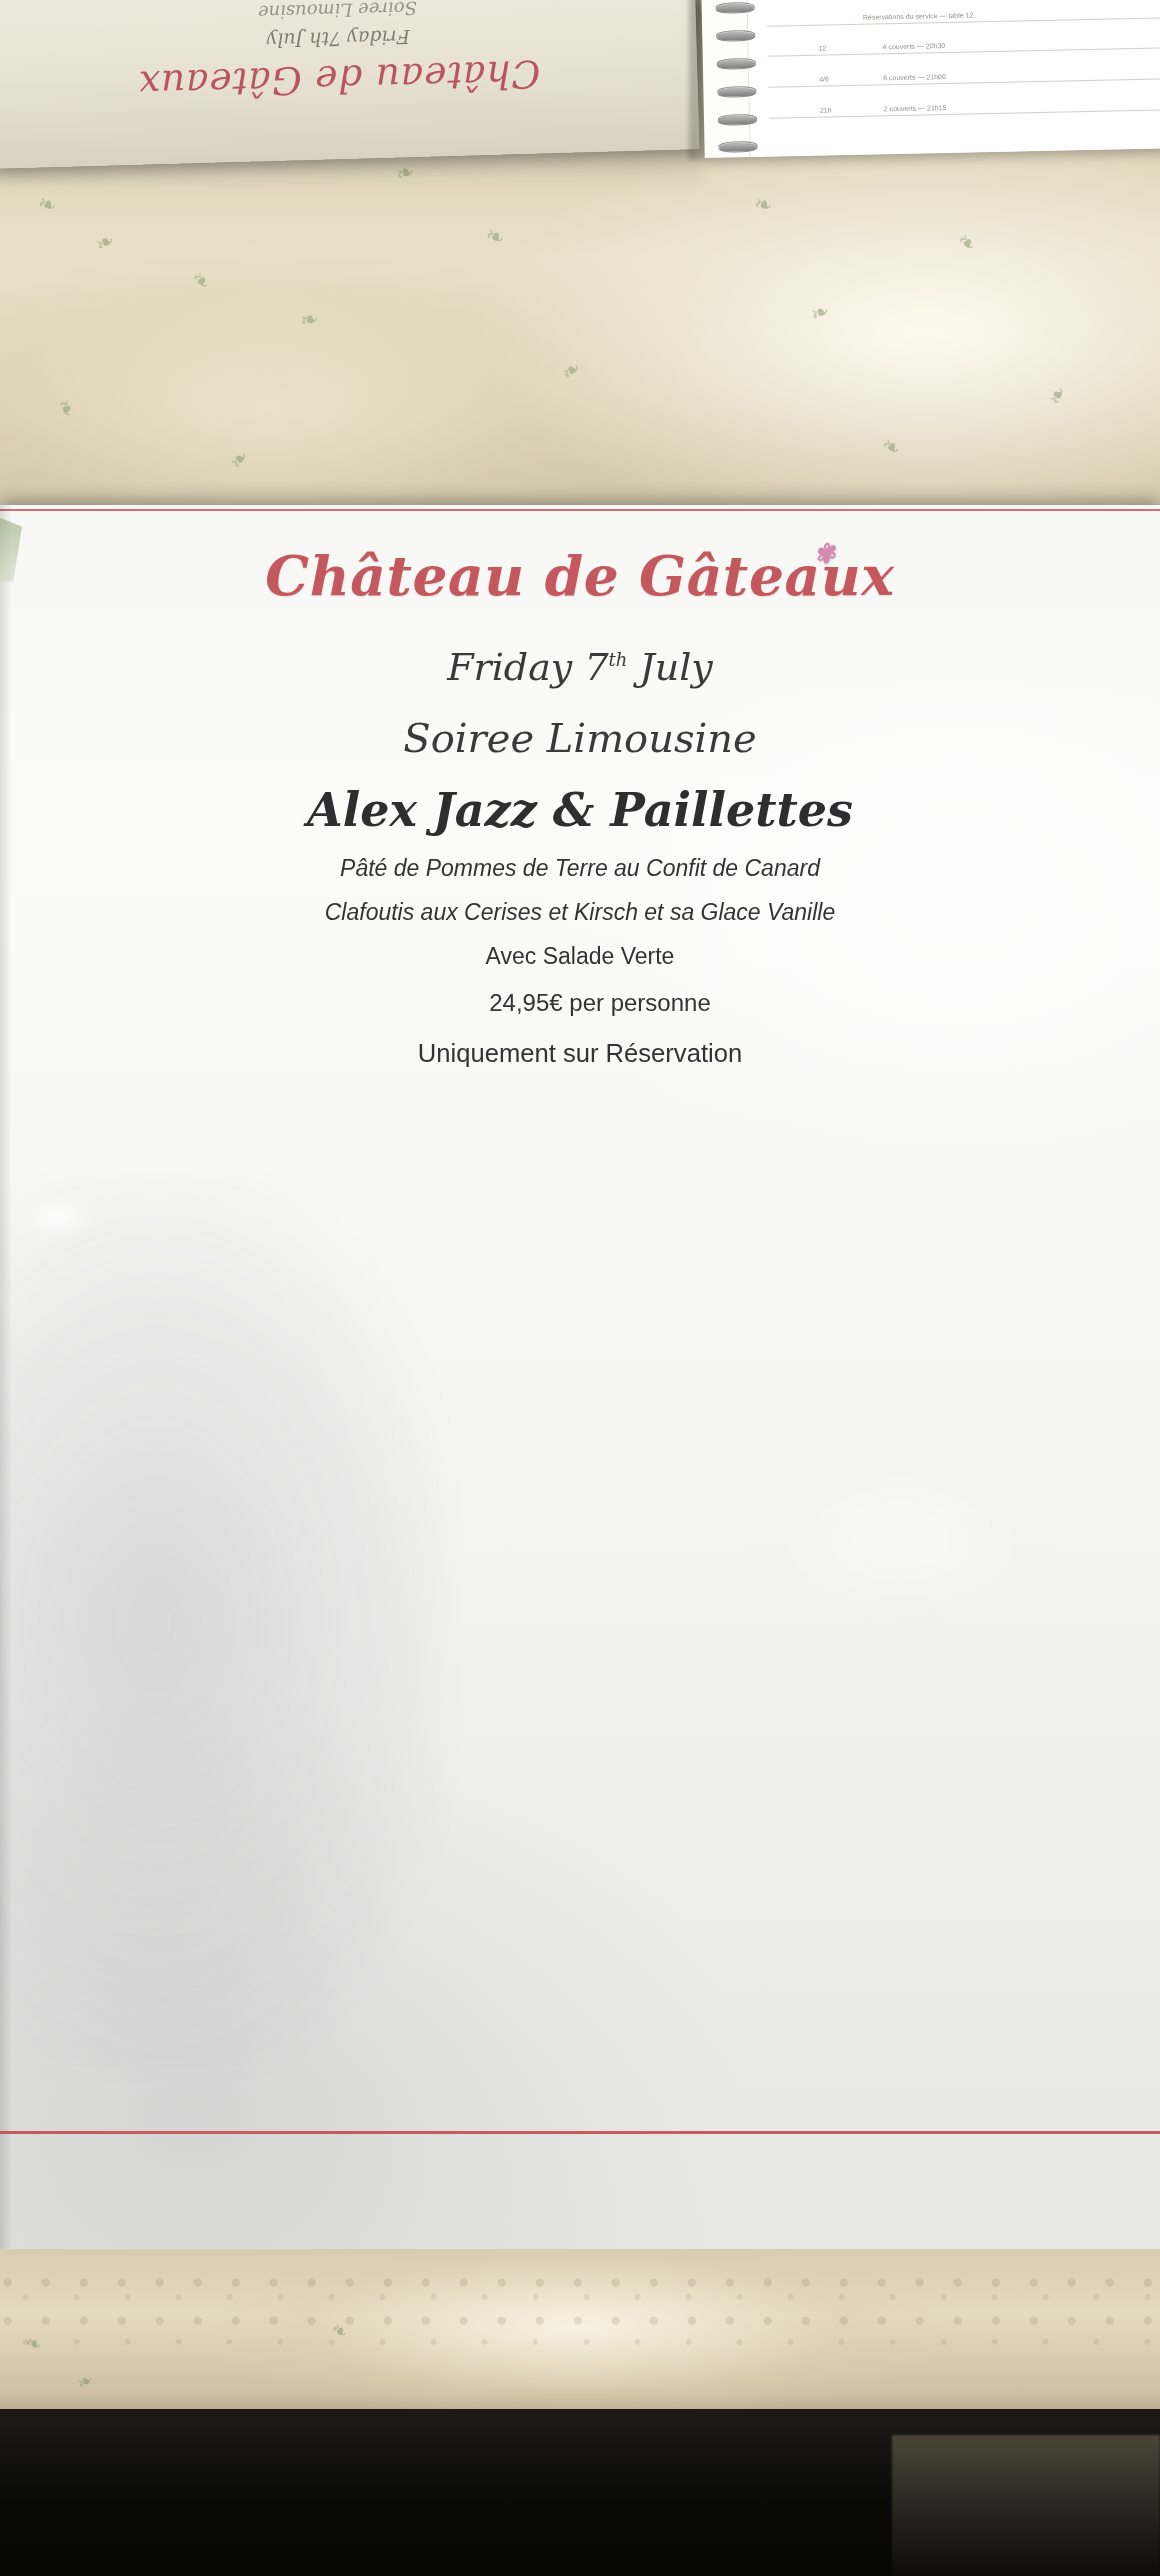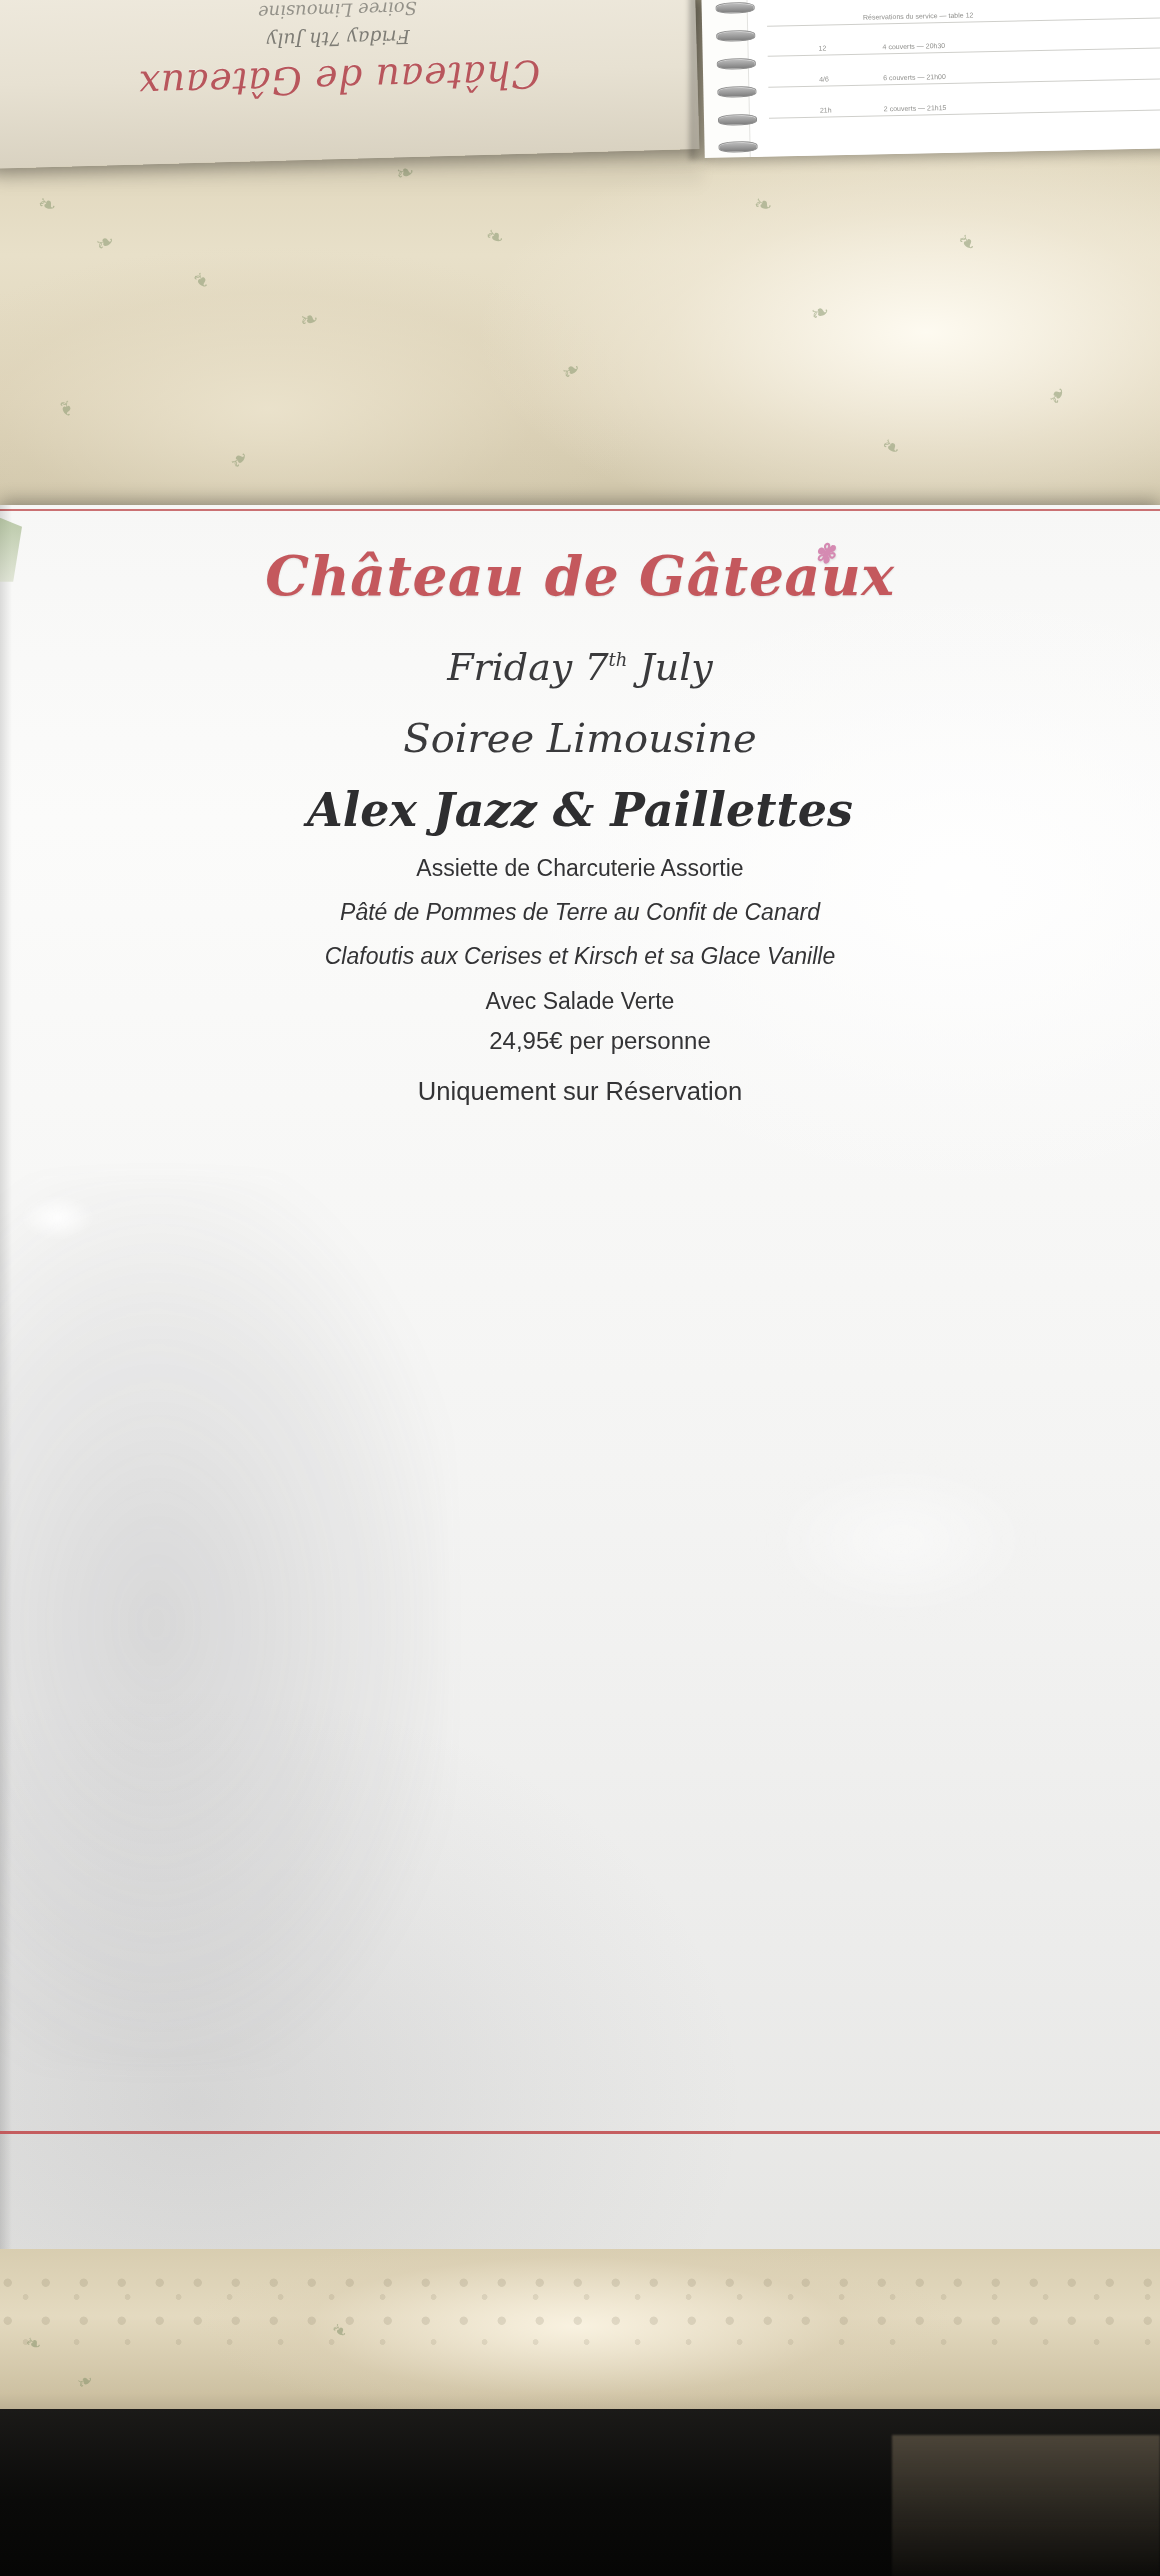--- a/index.html
+++ b/index.html
@@ -272,21 +272,21 @@
   .menu-item {
     margin-top: 18px;
     font-size: 23px;
     color: #333335;
     line-height: 1.15;
   }
   .menu-item.italic {
     font-style: italic;
   }
   .price-line {
-    margin-top: 13px;
+    margin-top: 19px;
     font-size: 24px;
     color: #333335;
     padding-left: 40px;
   }
   .reservation-line {
     margin-top: 22px;
     font-size: 25.6px;
     color: #333335;
   }
 
@@ -438,21 +438,20 @@
       </div>
 
       <div class="date-line">
         <span>Friday 7</span><sup>th</sup><span> July</span>
       </div>
 
       <div class="event-line">Soiree Limousine</div>
       <div class="artist-line">Alex Jazz &amp; Paillettes</div>
 
 
-      <div class="menu-item">Assiette de Charcuterie Assortie</div>
       <div class="menu-item italic">Pâté de Pommes de Terre au Confit de Canard</div>
       <div class="menu-item italic">Clafoutis aux Cerises et Kirsch et sa Glace Vanille</div>
       <div class="menu-item">Avec Salade Verte</div>
 
       <div class="price-line">24,95€ per personne</div>
       <div class="reservation-line">Uniquement sur Réservation</div>
     </div>
 
     <div class="blotch-a"></div>
     <div class="glare-a"></div>

